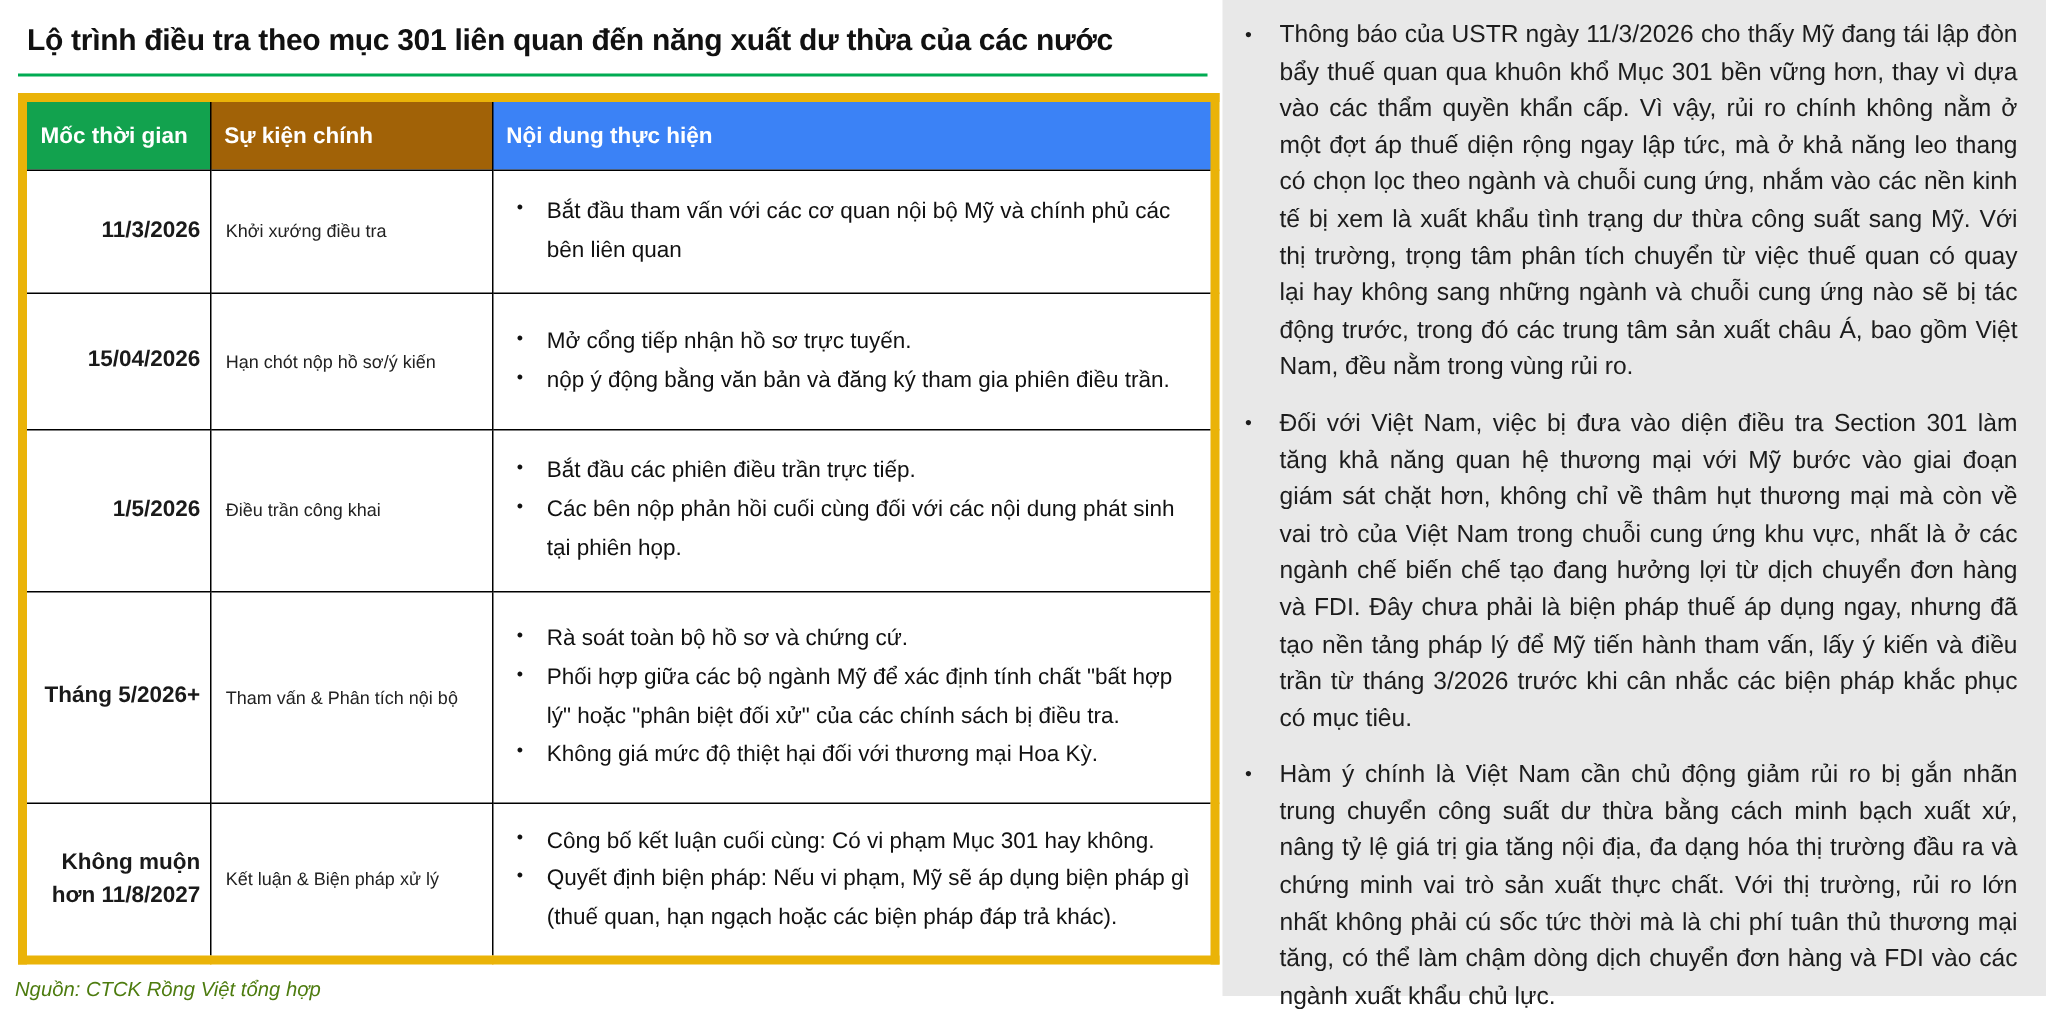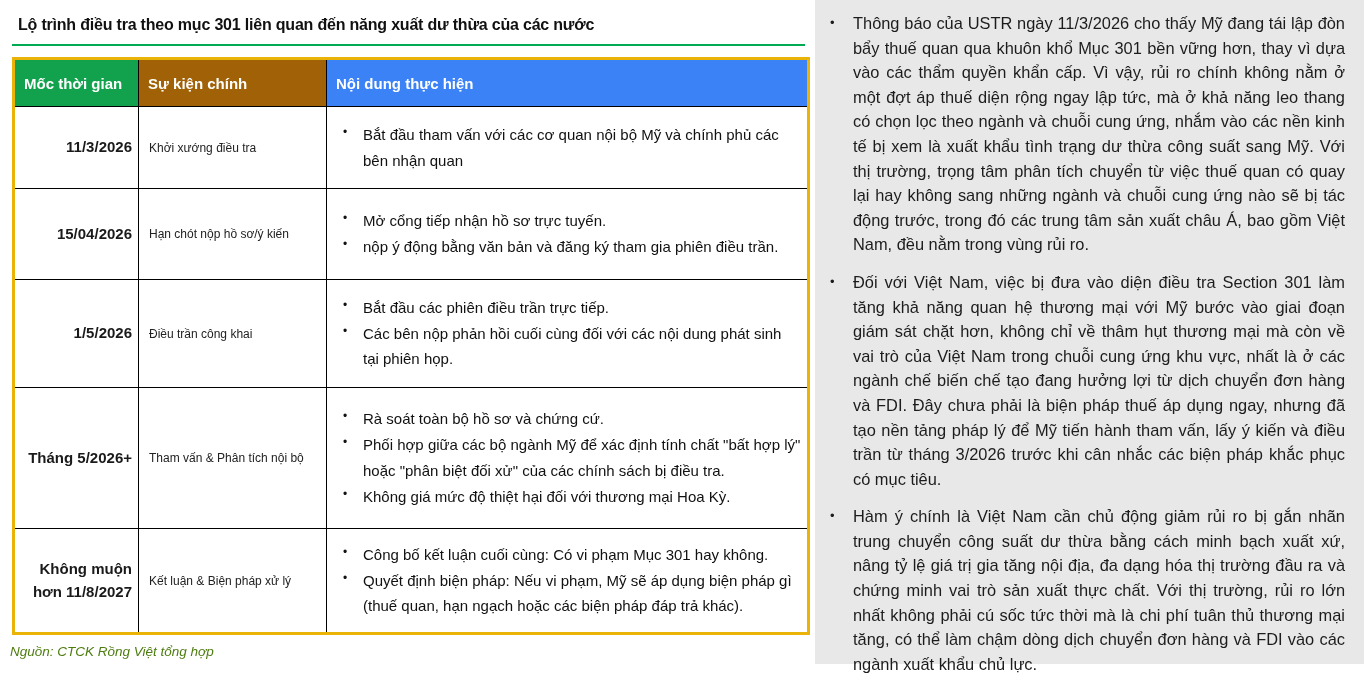--- a/index.html
+++ b/index.html
@@ -11,21 +11,21 @@
     height: 674px;
     position: relative;
     overflow: hidden;
   }
   .page { position: absolute; inset: 0; background: #ffffff; }
 
   
   .left-section { position: absolute; left: 12px; top: 0; width: 795px; }
   .page-title {
     margin: 16px 0 0 6px;
-    font-size: 16px;
+    font-size: 20px;
     font-weight: bold;
     letter-spacing: -0.2px;
     color: #111111;
     white-space: nowrap;
   }
   .title-underline { height: 2px; width: 793px; margin-top: 10px; }
 
   table.timeline {
     margin-top: 11px;
     width: 795px;
@@ -33,21 +33,21 @@
     table-layout: fixed;
   }
   table.timeline col.c-time  { width: 125px; }
   table.timeline col.c-event { width: 188px; }
   table.timeline col.c-body  { width: 482px; }
 
   table.timeline th, table.timeline td {
     border: 1px solid #000000;
     vertical-align: middle;
   }
-  table.timeline { border: 3px solid #eab308; }
+  table.timeline { border: 6px solid #eab308; }
 
   table.timeline thead th {
     height: 48px;
     color: #ffffff;
     font-size: 15px;
     font-weight: bold;
     text-align: left;
     padding: 0 8px 0 9px;
   }
   tbody tr:nth-child(1) { height: 82px; }
@@ -141,21 +141,21 @@
             <th style="background: #a16207;">Sự kiện chính</th>
             <th style="background: #3b82f6;">Nội dung thực hiện</th>
           </tr>
       </thead>
       <tbody>
           <tr>
             <td class="time-cell">11/3/2026</td>
             <td class="event-cell">Khởi xướng điều tra</td>
             <td class="content-cell">
               <ul class="cell-bullets">
-                <li><span class="marker">•</span><span>Bắt đầu tham vấn với các cơ quan nội bộ Mỹ và chính phủ các bên nhận quan</span></li>
+                <li><span class="marker">•</span><span>Bắt đầu tham vấn với các cơ quan nội bộ Mỹ và chính phủ các bên liên quan</span></li>
               </ul>
             </td>
           </tr>
           <tr>
             <td class="time-cell">15/04/2026</td>
             <td class="event-cell">Hạn chót nộp hồ sơ/ý kiến</td>
             <td class="content-cell">
               <ul class="cell-bullets">
                 <li><span class="marker">•</span><span>Mở cổng tiếp nhận hồ sơ trực tuyến.</span></li>
                 <li><span class="marker">•</span><span>nộp ý động bằng văn bản và đăng ký tham gia phiên điều trần.</span></li>

